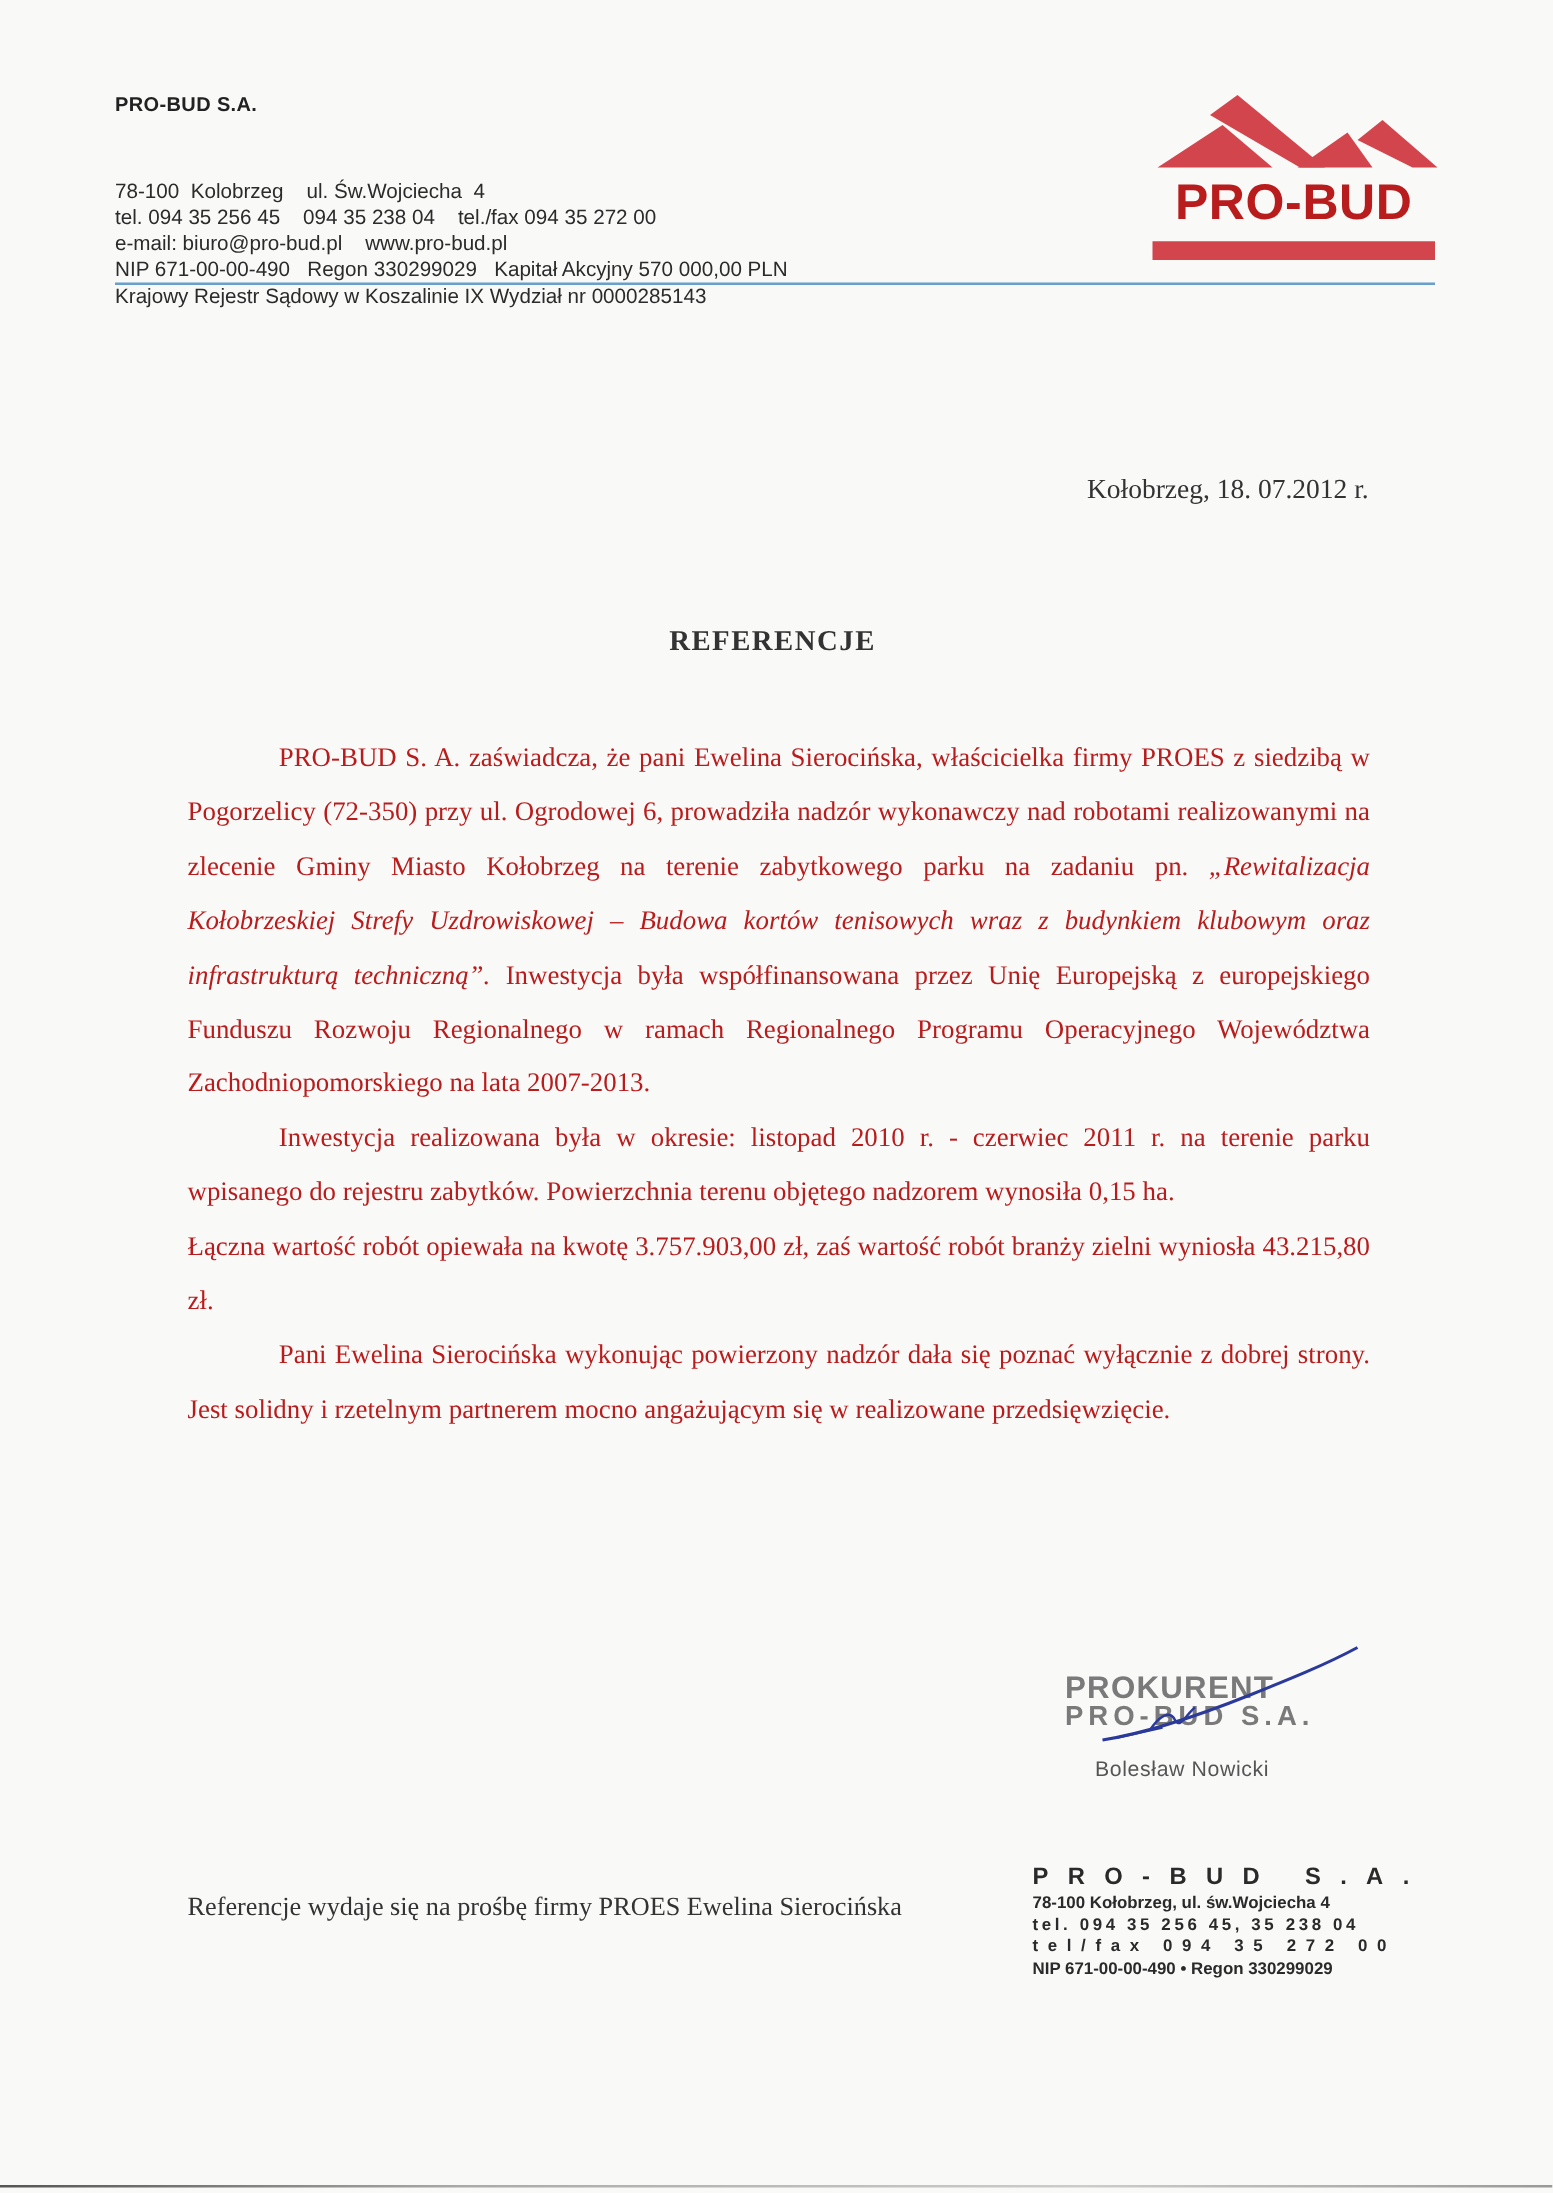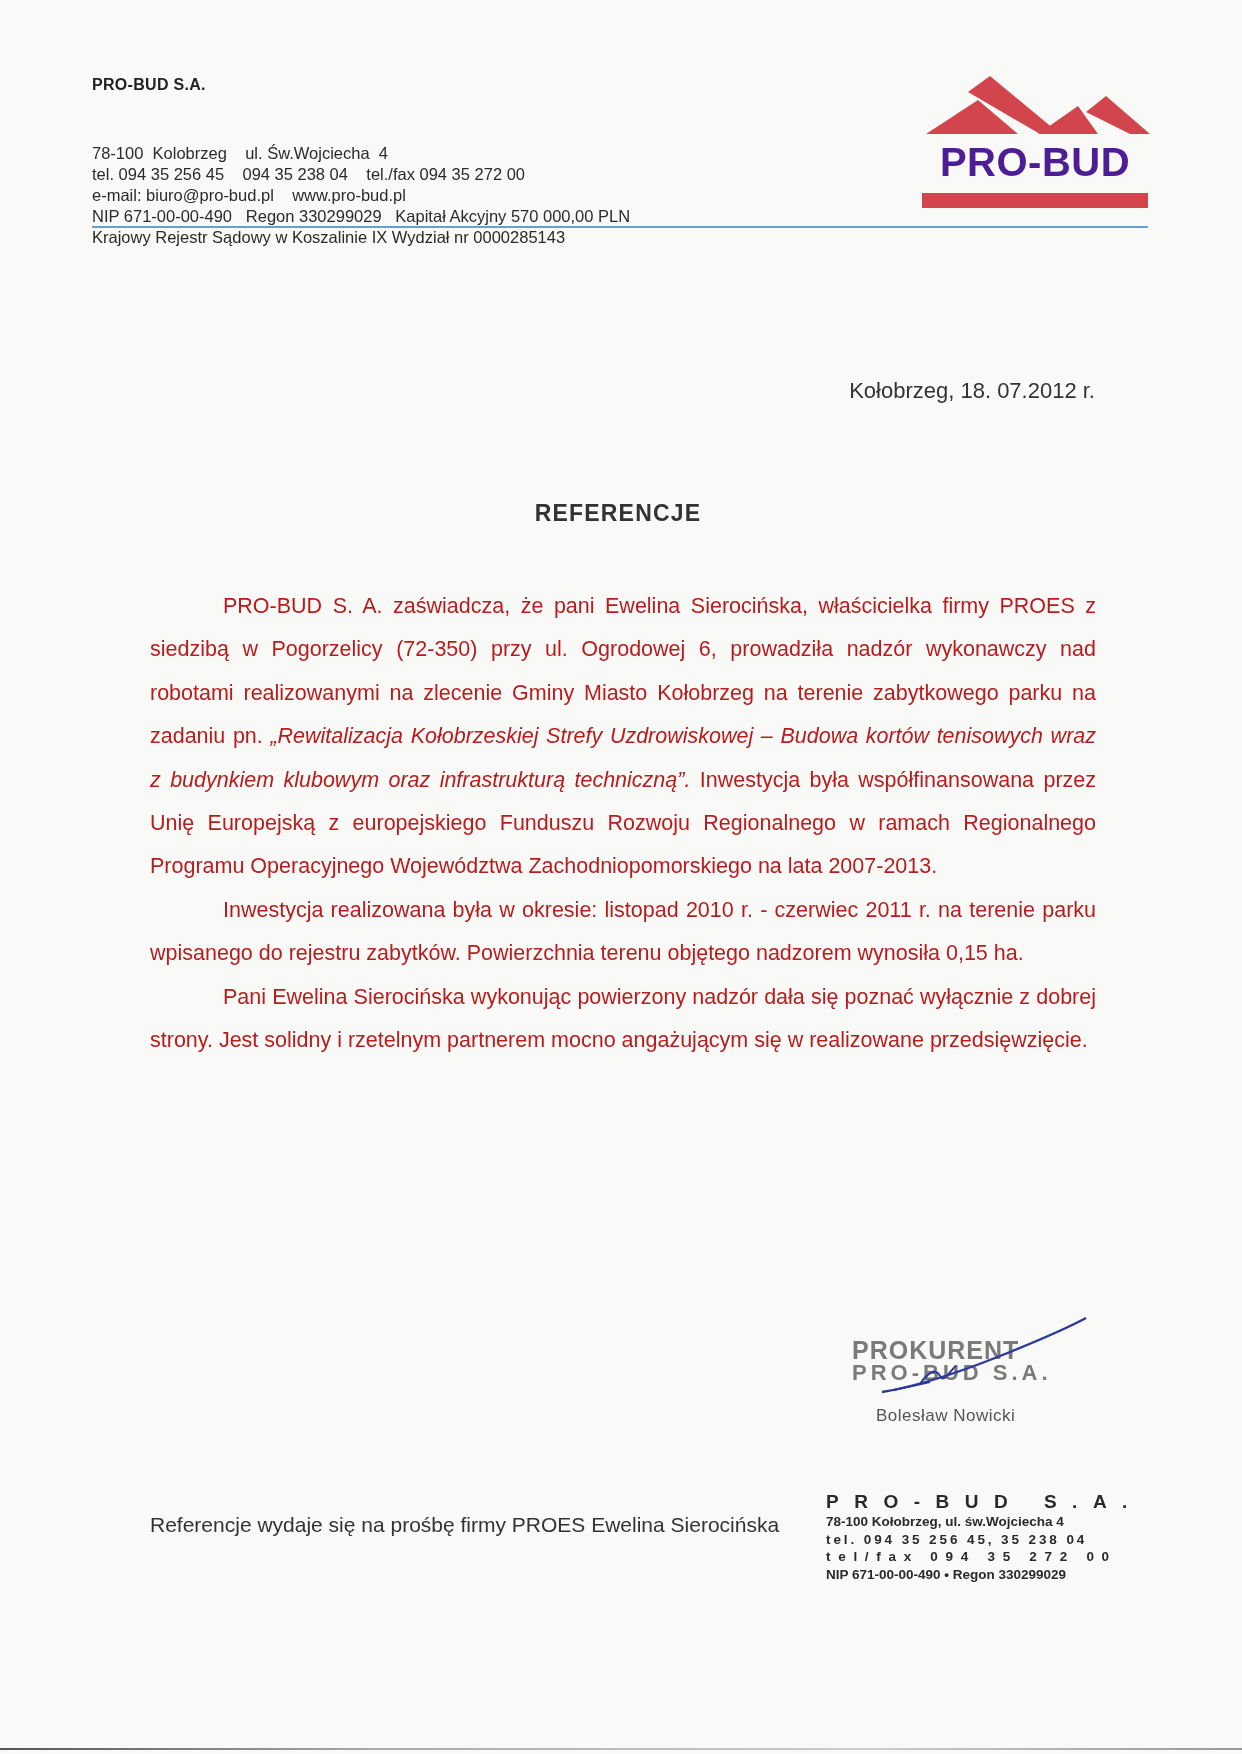--- a/index.html
+++ b/index.html
@@ -5,30 +5,30 @@
     html, body { margin: 0; padding: 0; }
     body {
       width: 1242px; height: 1754px;
       background: #f9f9f8;
       position: relative;
       overflow: hidden;
       color: #2a2a2a;
     }
     .abs { position: absolute; }
     .sans { font-family: "Liberation Sans", "DejaVu Sans", sans-serif; }
-    .serif { font-family: Liberation Sans, sans-serif; }
+    .serif { font-family: Liberation Serif, serif; }
 
     
     .lh-name { left: 92px; top: 76px; font-size: 16px; font-weight: bold; color: #222; letter-spacing: 0.3px; }
     .lh-lines { left: 92px; top: 110px; font-size: 16.5px; line-height: 21px; color: #2b2b2b; white-space: pre; margin-top: 33px; }
     .lh-rule { left: 92px; top: 226px; width: 1056px; height: 2px; background: #4f8fc4; opacity: 0.85; }
 
     
     .logo { left: 918px; top: 66px; width: 234px; height: 150px; }
-    .logo-text { left: 918px; top: 140px; width: 234px; text-align: center; font-size: 40px; font-weight: bold; color: #4c1d95; letter-spacing: 0.5px; }
+    .logo-text { left: 918px; top: 140px; width: 234px; text-align: center; font-size: 40px; font-weight: bold; color: #b91c1c; letter-spacing: 0.5px; }
     .logo-bar { left: 922px; top: 193px; width: 226px; height: 15px; background: #d2454d; }
 
     
     .date { right: 147px; top: 378px; font-size: 22px; color: #333; }
     .title { left: 0; width: 1236px; top: 500px; text-align: center; font-size: 23px; font-weight: bold; letter-spacing: 1.2px; color: #333; }
 
     .body {
       left: 150px; top: 585px; width: 946px;
       font-size: 21.5px; line-height: 43.4px; color: #b91c1c;
       text-align: justify;
@@ -70,20 +70,21 @@
 </svg>
 <div class="abs sans logo-text">PRO-BUD</div>
 <div class="abs logo-bar"></div>
 
 <div class="abs serif date">Kołobrzeg, 18. 07.2012 r.</div>
 <div class="abs serif title">REFERENCJE</div>
 
 <div class="abs serif body">
   <p class="indent"><span>PRO-BUD S. A. zaświadcza, że pani Ewelina Sierocińska, właścicielka firmy PROES z siedzibą w Pogorzelicy (72-350) przy ul. Ogrodowej 6, prowadziła nadzór wykonawczy nad robotami realizowanymi na zlecenie Gminy Miasto Kołobrzeg na terenie zabytkowego parku na zadaniu pn. </span><em>„Rewitalizacja Kołobrzeskiej Strefy Uzdrowiskowej – Budowa kortów tenisowych wraz z budynkiem klubowym oraz infrastrukturą techniczną”.</em><span> Inwestycja była współfinansowana przez Unię Europejską z europejskiego Funduszu Rozwoju Regionalnego w ramach Regionalnego Programu Operacyjnego Województwa Zachodniopomorskiego na lata 2007-2013.</span></p>
   <p class="indent">Inwestycja realizowana była w okresie: listopad 2010 r. - czerwiec 2011 r. na terenie parku wpisanego do rejestru zabytków. Powierzchnia terenu objętego nadzorem wynosiła 0,15 ha.</p>
+  <p>Łączna wartość robót opiewała na kwotę 3.757.903,00 zł, zaś wartość robót branży zielni wyniosła 43.215,80 zł.</p>
   <p class="indent">Pani Ewelina Sierocińska wykonując powierzony nadzór dała się poznać wyłącznie z dobrej strony. Jest solidny i rzetelnym partnerem mocno angażującym się w realizowane przedsięwzięcie.</p>
 </div>
 
 <div class="abs sans stamp1">PROKURENT</div>
 <div class="abs sans stamp2">PRO-BUD S.A.</div>
 <div class="abs sans stamp3">Bolesław Nowicki</div>
 <svg class="abs sig" viewBox="0 0 220 110">
   <path d="M2,82 C40,76 80,62 120,46 C150,34 180,22 206,8" stroke="#2b3a9a" stroke-width="2.4" fill="none"></path>
   <path d="M40,74 C48,62 56,58 60,66 C64,74 70,60 76,56" stroke="#2b3a9a" stroke-width="2" fill="none"></path>
   <path d="M14,80 L50,72" stroke="#2b3a9a" stroke-width="2" fill="none"></path>

